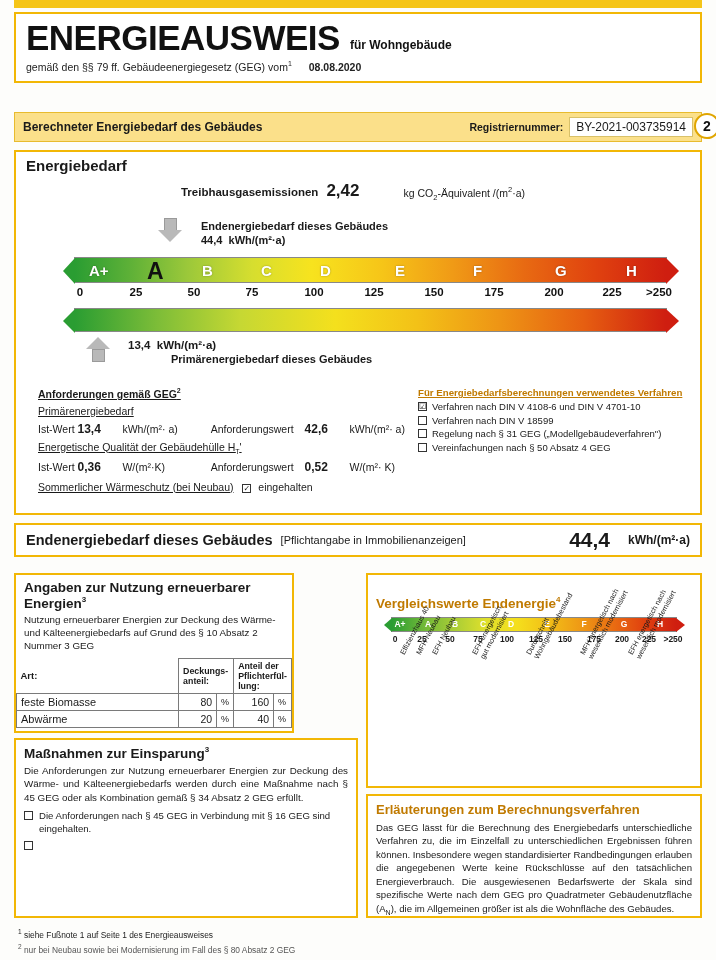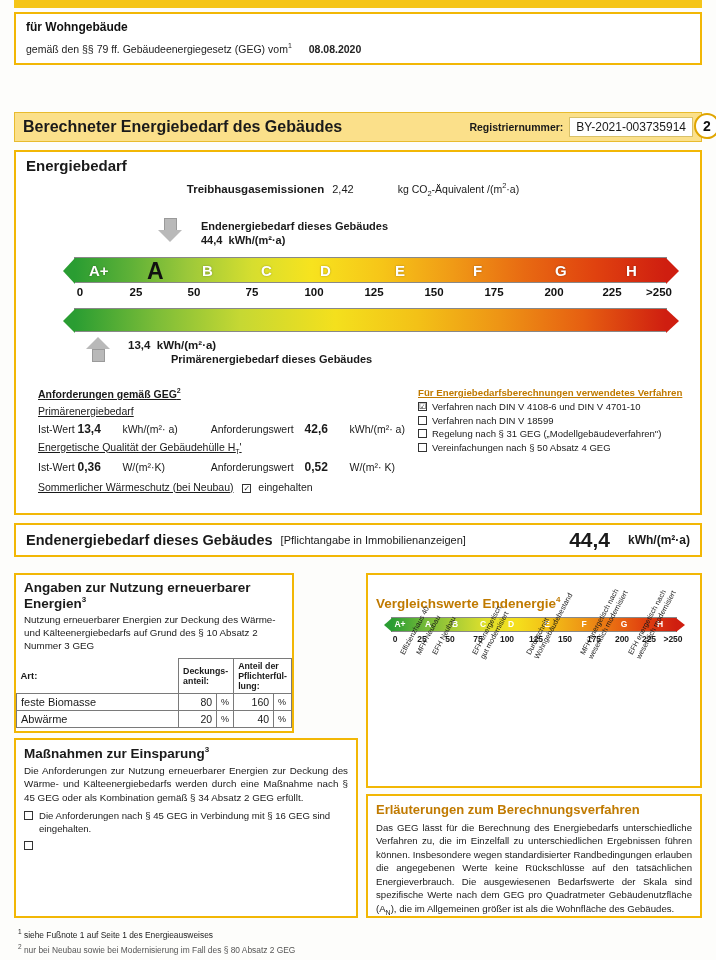--- a/index.html
+++ b/index.html
@@ -43,21 +43,21 @@
   .hdr-legal sup { font-size: 7px; }
   .hdr-date { font-weight: bold; margin-left: 14px; }
 
   
   .regband {
     position: absolute; top: 112px; left: 14px; right: 14px; height: 30px;
     background: #fbe08a;
     border: 1px solid #e8bb2e;
     display: flex; align-items: center; padding: 0 8px;
   }
-  .regband .t1 { font-size: 16px; font-weight: bold; }
+  .regband .t1 { font-size: 12px; font-weight: bold; }
   .regband .t2 { font-size: 10.5px; font-weight: bold; margin-left: auto; margin-right: 6px; }
   .regband .t3 {
     font-size: 12px; background: #fff; border: 1px solid #d9c169;
     padding: 2px 6px;
   }
   .pagecircle {
     position: absolute; top: 113px; right: -4px;
     width: 26px; height: 26px; border-radius: 50%;
     border: 2px solid #e0a500; background: #fff;
     font-size: 14px; font-weight: bold; color: #111;
@@ -70,21 +70,21 @@
     border: 2px solid #f2b705; background: #fff;
   }
   .panel-title {
     font-size: 15px; font-weight: bold; padding: 5px 10px 3px 10px;
   }
   .ghg-row {
     display: flex; align-items: baseline; font-size: 11px; padding: 4px 10px 0 0;
     justify-content: center; gap: 8px;
   }
   .ghg-label { font-weight: bold; font-size: 11.5px; }
-  .ghg-val { font-weight: normal; font-size: 11px; }
+  .ghg-val { font-weight: bold; font-size: 17px; }
   .ghg-unit { font-size: 10.5px; margin-left: 36px; }
   .ghg-unit sub { font-size: 7.5px; }
   .ghg-unit sup { font-size: 7.5px; }
 
   .endlabel {
     position: absolute; left: 185px; top: 68px;
     font-size: 11px; font-weight: bold;
   }
   .endval {
     position: absolute; left: 185px; top: 82px;
@@ -292,20 +292,21 @@
 </style>
 </head>
 <body>
 
 <div class="page">
 
   <div class="topbar"></div>
 
   <div class="hdr">
     <div class="hdr-row">
+      <div class="hdr-title">ENERGIEAUSWEIS</div>
       <div class="hdr-sub">für Wohngebäude</div>
     </div>
     <div class="hdr-legal">
       <span>gemäß den §§ 79 ff. Gebäudeenergiegesetz (GEG) vom</span><sup>1</sup>
       <span class="hdr-date">08.08.2020</span>
     </div>
   </div>
 
   <div class="regband">
     <div class="t1">Berechneter Energiebedarf des Gebäudes</div>

